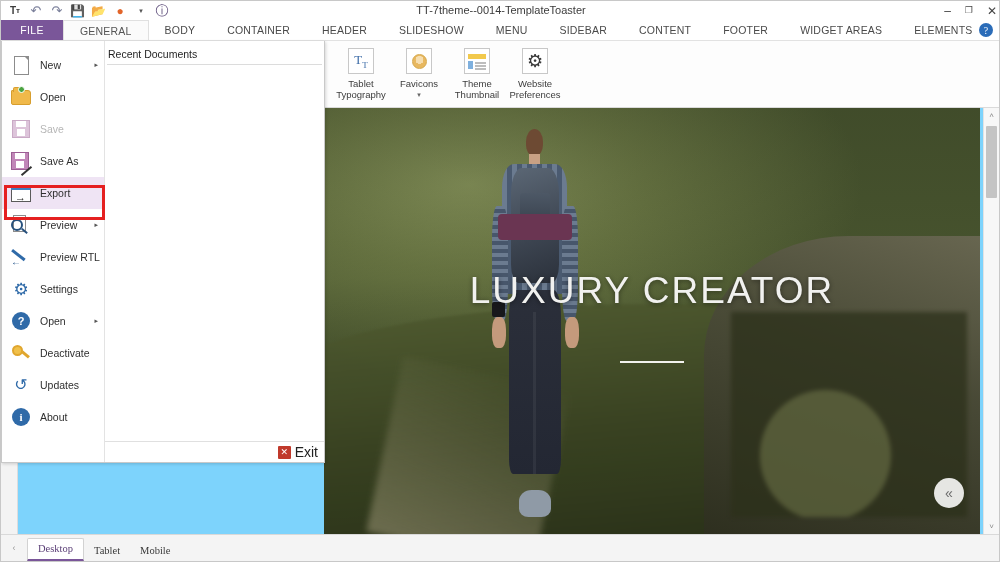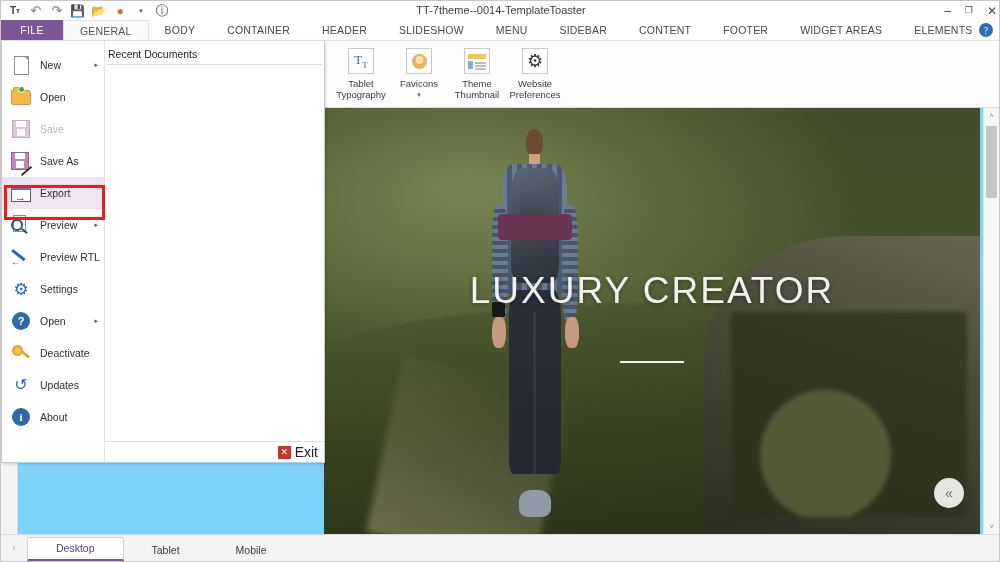--- a/index.html
+++ b/index.html
@@ -316,22 +316,22 @@
 
   
   .devbar {
     position: absolute; left: 0; right: 0; bottom: 0; height: 27px;
     background: #f4f4f4; border-top: 1px solid #d9d9d9;
     display: flex; align-items: flex-end;
   }
   .dev-scroll-l { width: 26px; text-align: center; font-size: 9px; color: #9a9a9a;
                   padding-bottom: 8px; }
   .dev-tab {
-    padding: 4px 28px 5px; font-size: 10.5px; color: #3a3a3a;
-    margin-bottom: 0; background: #f4f4f4;
+    padding: 4px 10px 5px; font-size: 10.5px; color: #3a3a3a;
+    margin-bottom: 0; background: #f4f4f4; font-family: Liberation Serif, serif;
   }
   .dev-tab.active {
     background: #ffffff; color: #5b3f77;
     border: 1px solid #d2d2d2; border-bottom: 2px solid #7a5699;
     border-radius: 2px 2px 0 0;
   }
 </style>
 </head>
 <body>
 

